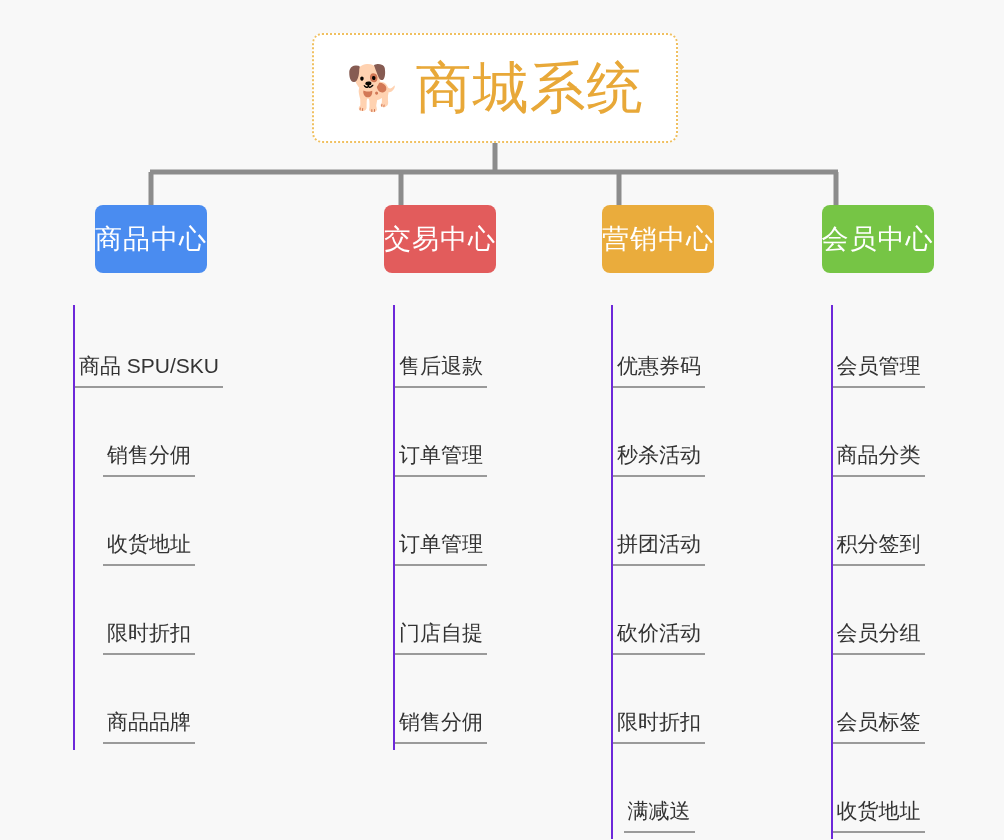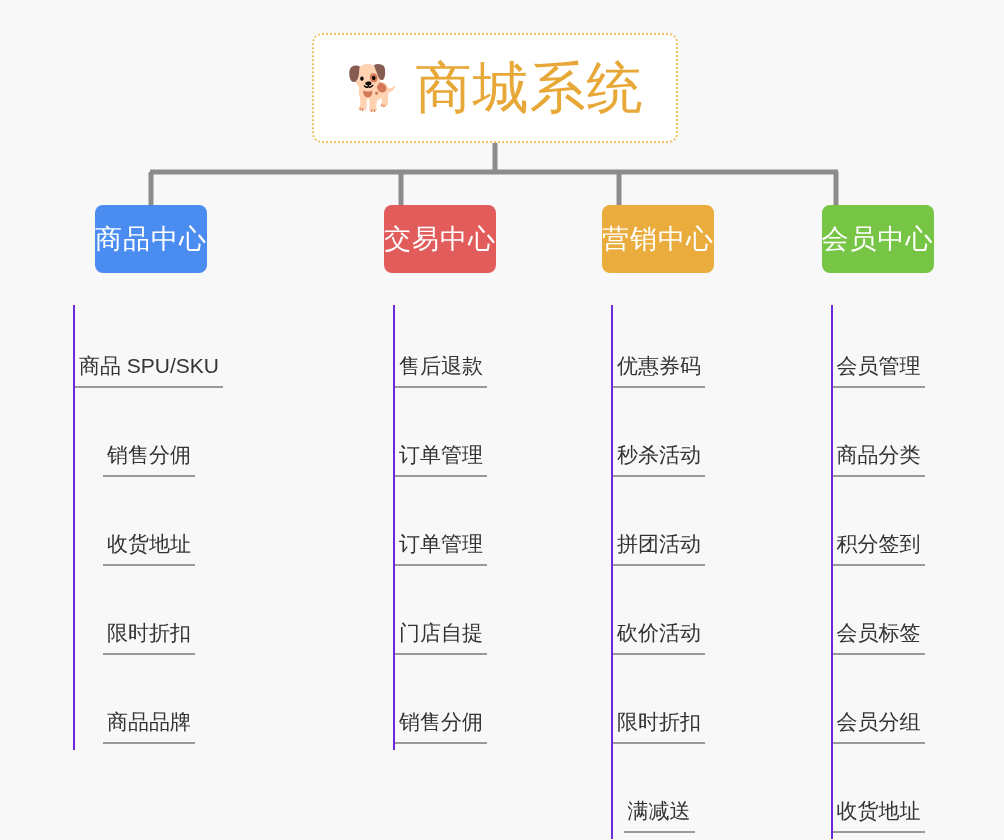--- a/index.html
+++ b/index.html
@@ -219,24 +219,24 @@
         <div class="leaf-item">
           <span class="leaf-label">会员管理</span>
         </div>
         <div class="leaf-item">
           <span class="leaf-label">商品分类</span>
         </div>
         <div class="leaf-item">
           <span class="leaf-label">积分签到</span>
         </div>
         <div class="leaf-item">
+          <span class="leaf-label">会员分组</span>
+        </div>
+        <div class="leaf-item">
           <span class="leaf-label">会员标签</span>
-        </div>
-        <div class="leaf-item">
-          <span class="leaf-label">会员分组</span>
         </div>
         <div class="leaf-item">
           <span class="leaf-label">收货地址</span>
         </div>
       </div>
     </div>
 
   </div>
 </div>
 

